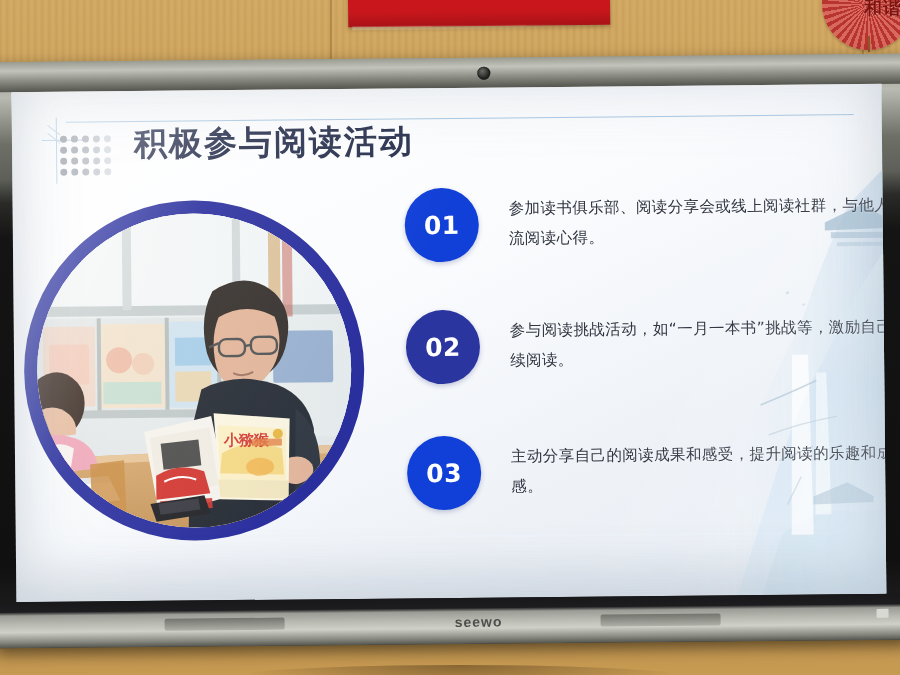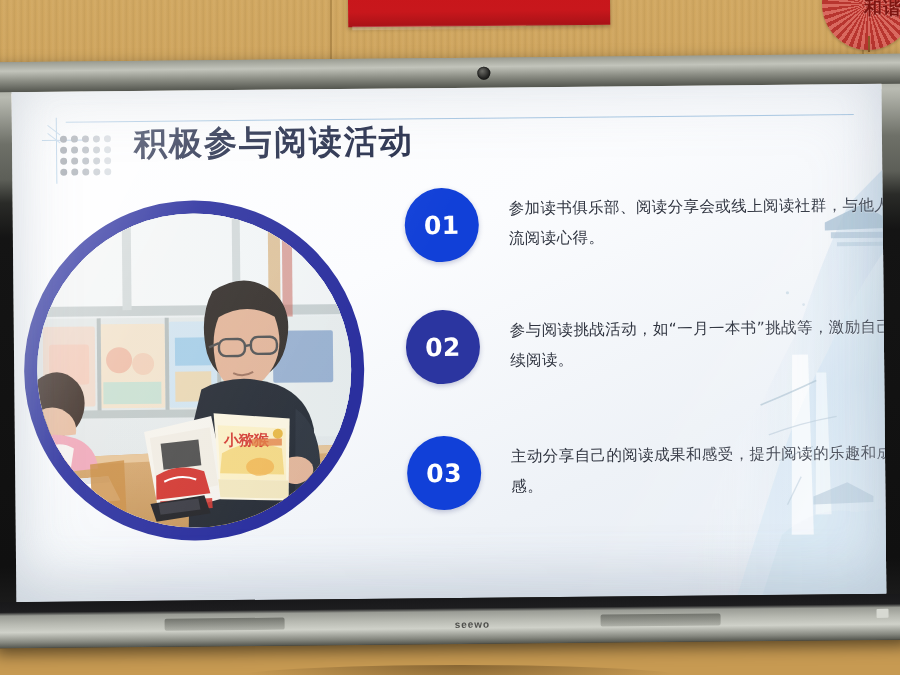--- a/index.html
+++ b/index.html
@@ -40,21 +40,21 @@
       background:linear-gradient(180deg,#8e9086 0%,#b9bbb2 6%,#6e7068 14%,#5d5f58 20%,#2a2b28 24%,#141414 30%,#101010 86%,#1a1a1a 92%);
       border-radius:3px;
       box-shadow:0 6px 16px rgba(0,0,0,.55);}
   .bezel-top{position:absolute;left:0;top:0;width:916px;height:30px;
       background:linear-gradient(180deg,#9a9c92 0%,#c2c4bb 30%,#8d8f86 62%,#53554e 100%);}
   .camera{position:absolute;left:488px;top:9px;width:13px;height:13px;border-radius:50%;
       background:radial-gradient(circle at 38% 34%,#6b6b66 0%,#2a2a28 55%,#111 100%);
       box-shadow:inset 0 0 2px #000;}
   .bezel-bottom{position:absolute;left:0;bottom:0;width:916px;height:46px;
       background:linear-gradient(180deg,#18181a 0%,#1d1d1f 22%,#9a9c95 30%,#b7b9b1 48%,#cfd1c9 66%,#85877f 88%,#53554e 100%);}
-  .brand{position:absolute;left:460px;bottom:14px;color:#3a3a38;font-size:10px;letter-spacing:1px;
+  .brand{position:absolute;left:460px;bottom:14px;color:#3a3a38;font-size:14px;letter-spacing:1px;
       font-weight:bold;opacity:.85;}
   .speaker{position:absolute;bottom:16px;width:120px;height:12px;border-radius:2px;
       background:linear-gradient(180deg,rgba(70,72,66,.55),rgba(120,122,114,.35));}
   .spk-l{left:170px;} .spk-r{right:190px;}
   .btn-dot{position:absolute;right:22px;bottom:22px;width:12px;height:9px;border-radius:1px;background:#d7d9d2;}
   .stand-shadow{position:absolute;left:230px;bottom:-16px;width:460px;height:26px;border-radius:50%;
       background:radial-gradient(ellipse at 50% 0%,rgba(60,40,15,.45),rgba(60,40,15,0) 70%);}
 
   
   #screen{position:absolute;left:22px;top:30px;width:870px;height:510px;overflow:hidden;

